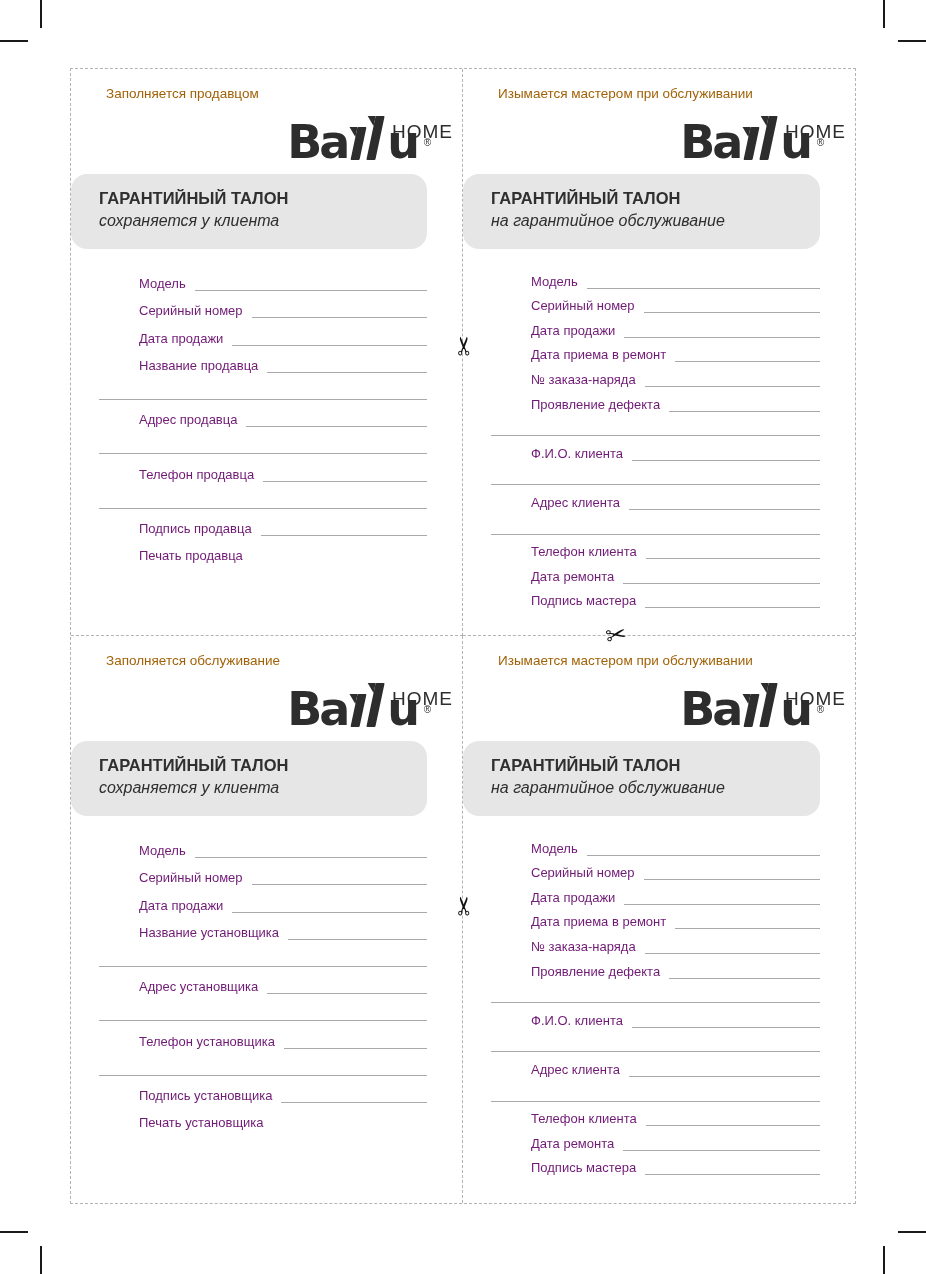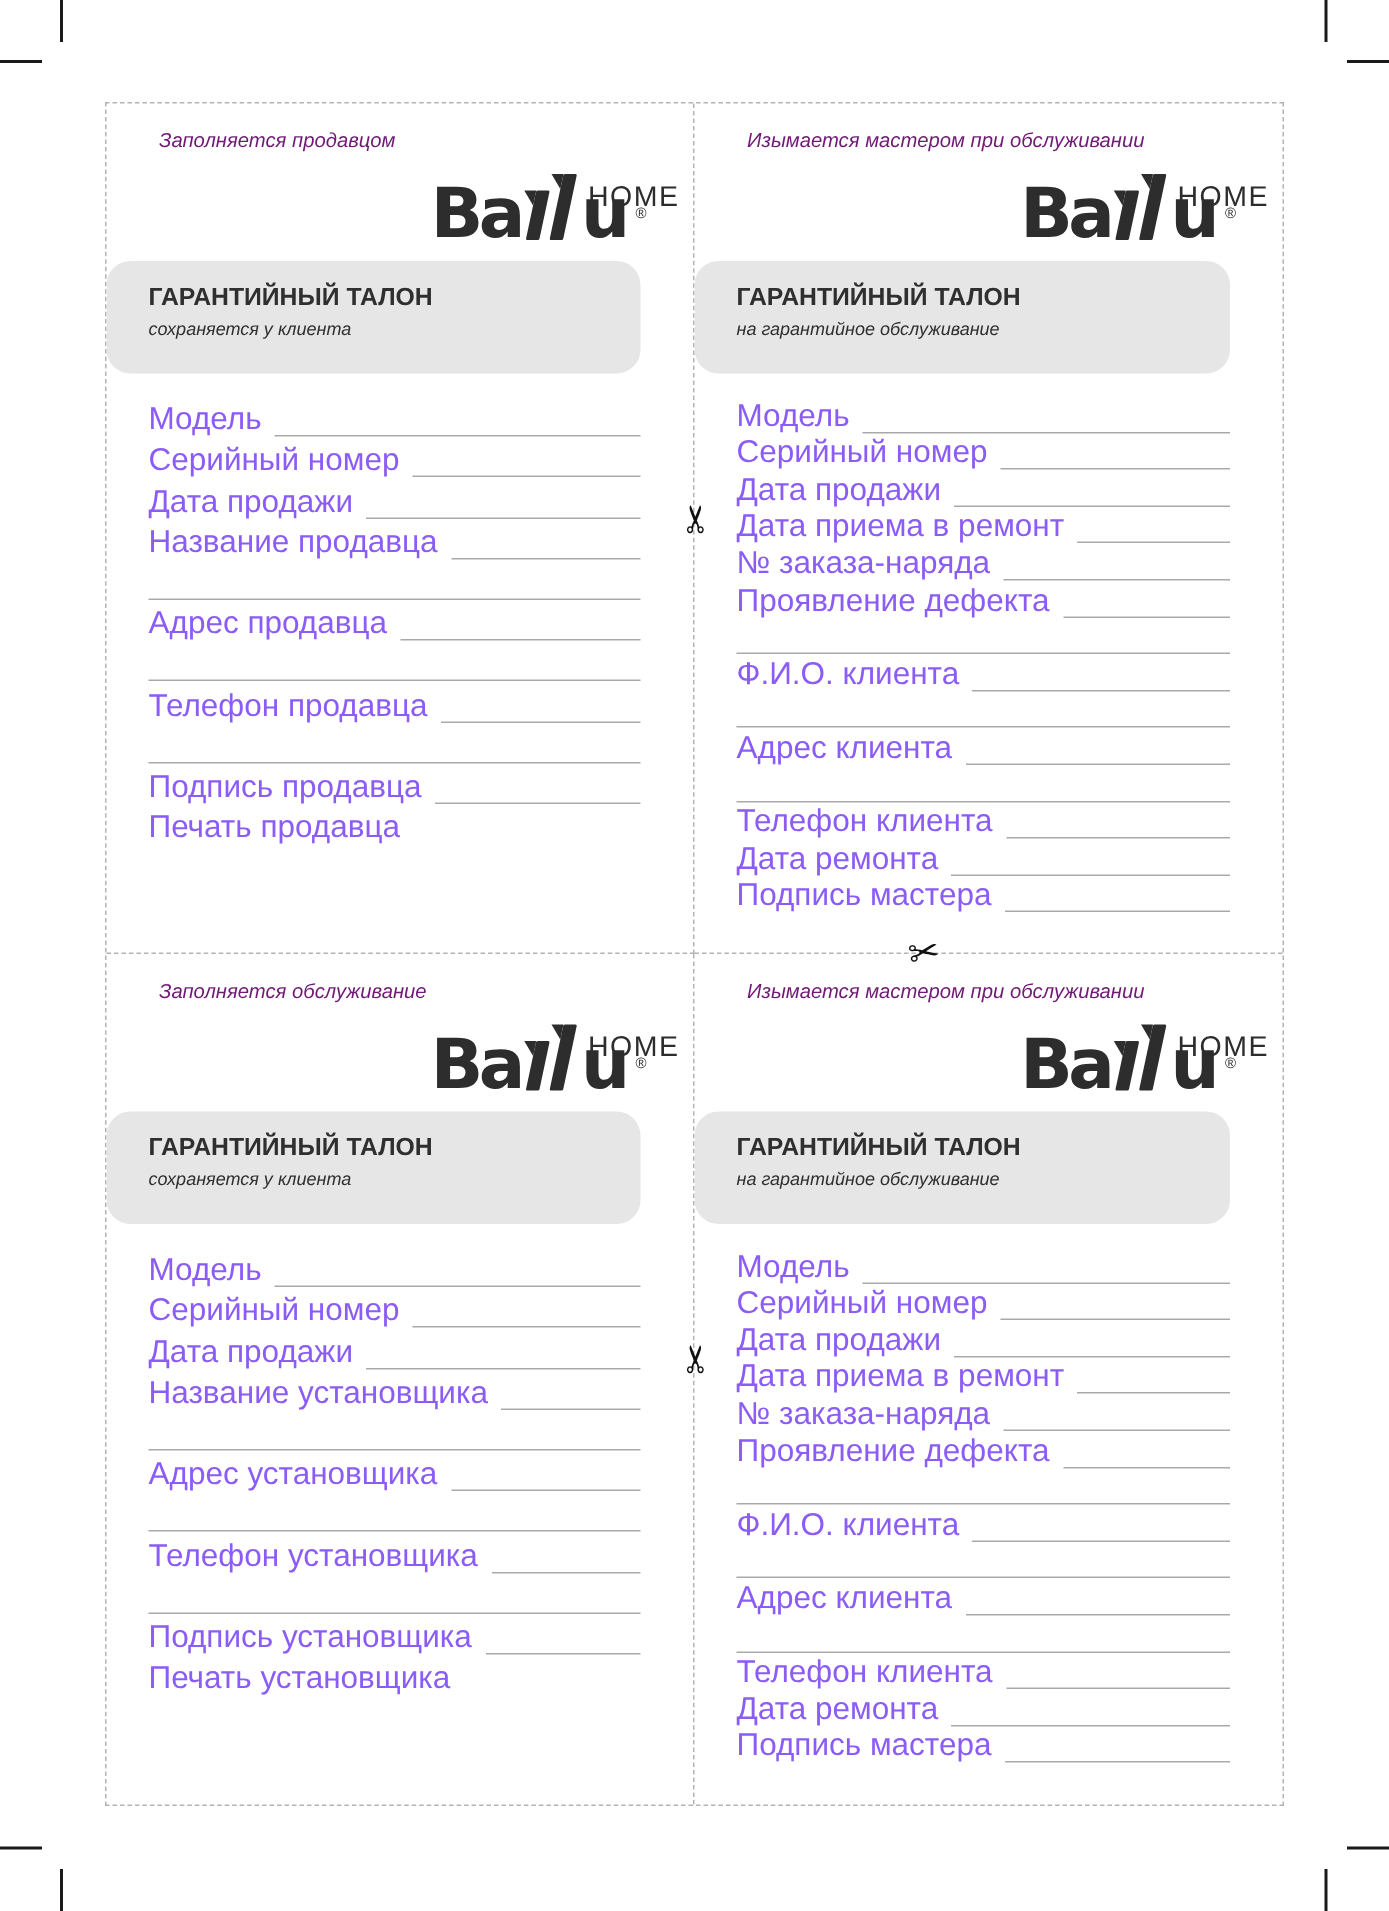--- a/index.html
+++ b/index.html
@@ -21,21 +21,21 @@
     box-sizing:border-box; border:1px dashed #b3b3b3;
     display:grid; grid-template-columns:1fr 1fr; grid-template-rows:1fr 1fr;
   }
   .cell { box-sizing:border-box; padding:13px 35px 0 28px; position:relative; overflow:hidden; }
   .cell-tl { border-right:1px dashed #b3b3b3; border-bottom:1px dashed #b3b3b3; }
   .cell-tr { border-bottom:1px dashed #b3b3b3; }
   .cell-bl { border-right:1px dashed #b3b3b3; }
 
   
   .note {
-    font-style:italic; font-size:13.5px; color:#701a75;
+    font-size:13.5px; color:#a16207;
     margin:4px 0 0 7px; height:18px;
   }
 
   
   .logo-row { display:flex; justify-content:flex-end; margin:2px -26px 0 0; height:58px;text-align:right; }
   .logo {
     position:relative; display:inline-flex; align-items:flex-end;
     color:#2d2d2d; padding:10px 36px 4px 0;
   }
   .logo-ba, .logo-u {
@@ -55,27 +55,27 @@
   .logo-s2 { height:44px; margin-left:8px; }
   .logo-home { position:absolute; top:15px; right:0; font-size:19px; letter-spacing:1px; font-weight:400; }
   .logo-reg  { position:absolute; right:22px; bottom:16px; font-size:10px; }
 
   
   .title-box {
     margin:10px 0 12px -28px; background:#e6e6e6; border-radius:16px;
     padding:15px 16px 15px 28px; height:45px; box-sizing:content-box;
   }
   .tb-title { font-weight:bold; font-size:16.5px; color:#2f2f2f; margin-bottom:4px; }
-  .tb-sub   { font-style:italic; font-size:12px; color:#2f2f2f; }
+  .tb-sub   { font-style:italic; font-size:16px; color:#2f2f2f; }
 
   
   .fields { margin-top:15px; }
   .row { display:flex; align-items:flex-end; height:27.2px; }
   .card--service .row { height:24.6px; }
-  .flabel { font-size:21px; color:#8b5cf6; white-space:nowrap; padding-right:9px; line-height:1; padding-bottom:1px; }
+  .flabel { font-size:13px; color:#701a75; white-space:nowrap; padding-right:9px; line-height:1; padding-bottom:1px;margin-left:40px; }
   .fline  { flex:1; border-bottom:1px solid #a9a9a9; height:20px; }
   .row--line .fline { height:12px; }
 
   
   .scissors {
     position:absolute; font-size:25px; color:#111; line-height:1;
     font-family:"DejaVu Sans", sans-serif; z-index:3;
   }
   .sc-vert-top    { left:393px; top:277px; transform:translate(-50%,-50%) rotate(-90deg); }
   .sc-vert-bottom { left:393px; top:837px; transform:translate(-50%,-50%) rotate(-90deg); }

